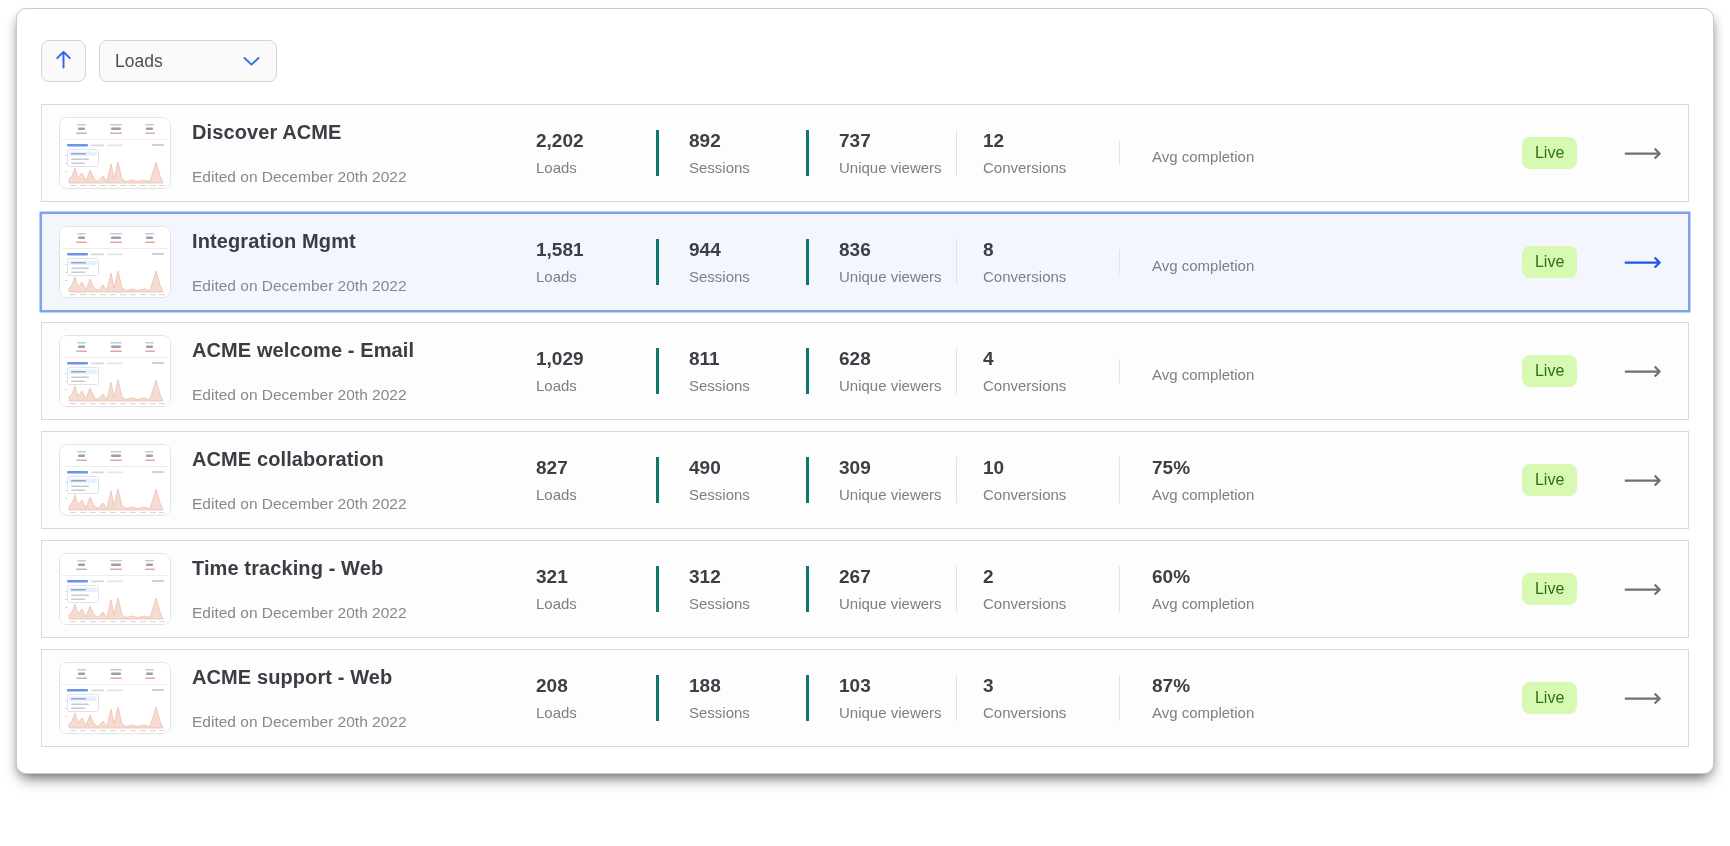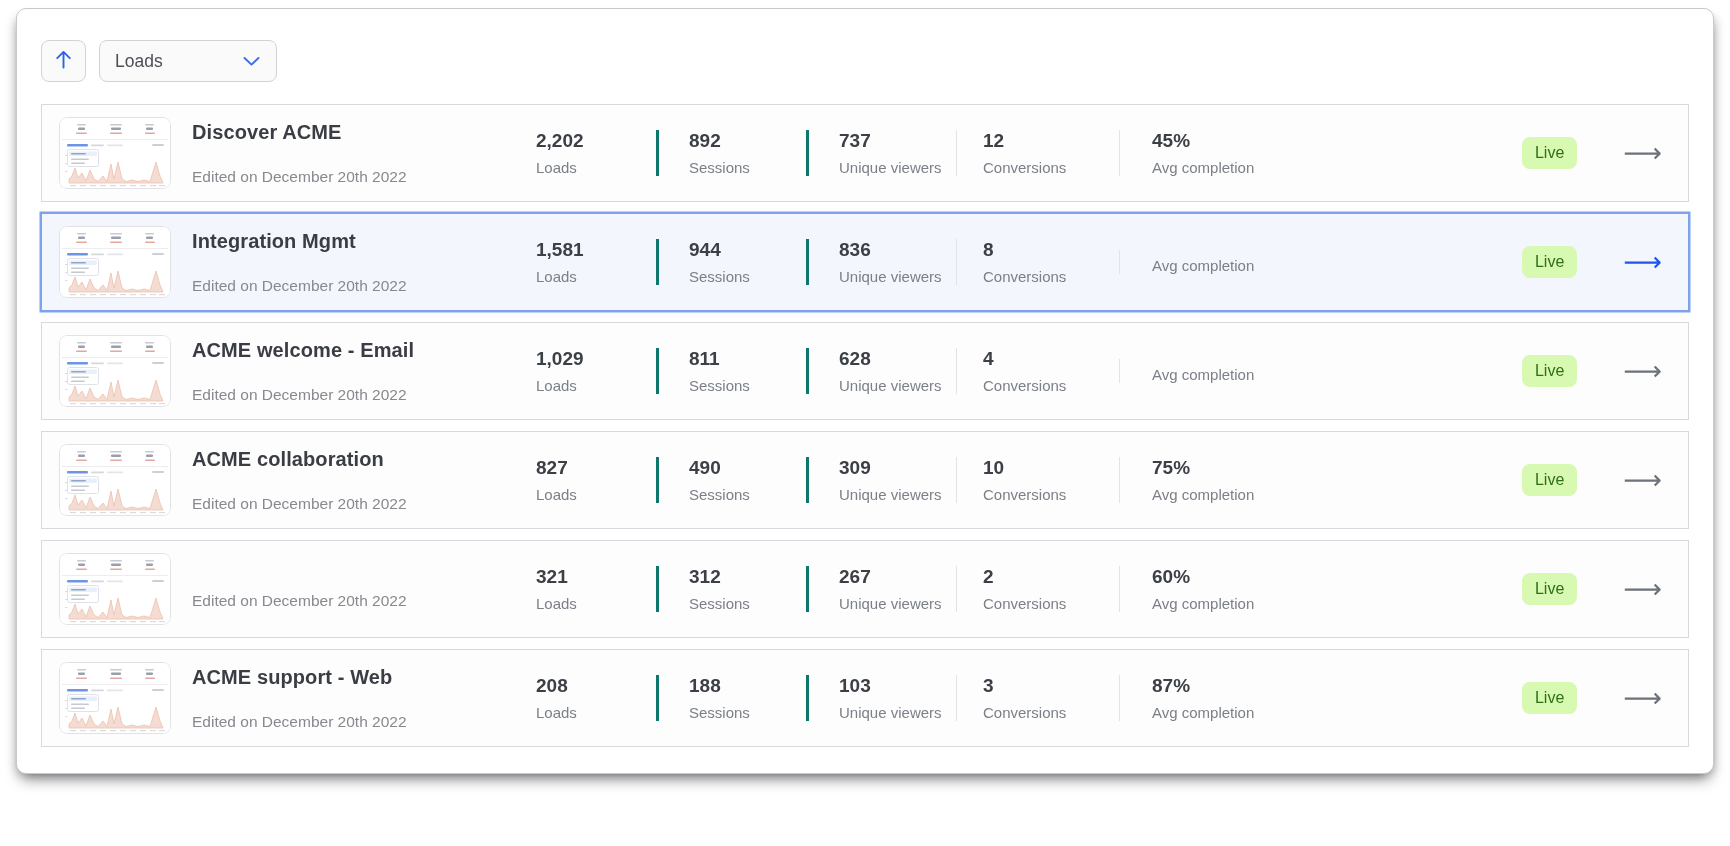--- a/index.html
+++ b/index.html
@@ -170,21 +170,20 @@
     </div>
     <div class="stat c3">
       <div class="value">737</div>
       <div class="label">Unique viewers</div>
     </div>
     <div class="stat c4">
       <div class="value">12</div>
       <div class="label">Conversions</div>
     </div>
     <div class="stat c5">
-      <div class="value">45%</div>
       <div class="label">Avg completion</div>
     </div>
     <div class="status-badge">Live</div>
     <button class="arrow-btn">
       <span class="arrow-glyph">⟶</span>
     </button>
   </div>
 
   <div class="row-card selected">
     <div class="thumb">
@@ -492,20 +491,21 @@
           <rect x="51" y="68" width="6" height="1.2"></rect>
               <rect x="61" y="68" width="6" height="1.2"></rect>
           <rect x="71" y="68" width="6" height="1.2"></rect>
               <rect x="81" y="68" width="6" height="1.2"></rect>
           <rect x="91" y="68" width="6" height="1.2"></rect>
               <rect x="100" y="68" width="6" height="1.2"></rect>
         </g>
       </svg>
     </div>
     <div class="info">
+      <div class="title">Time tracking - Web</div>
       <div class="subtitle">Edited on December 20th 2022</div>
     </div>
     <div class="stat c1">
       <div class="value">321</div>
       <div class="label">Loads</div>
     </div>
     <div class="stat c2">
       <div class="value">312</div>
       <div class="label">Sessions</div>
     </div>

